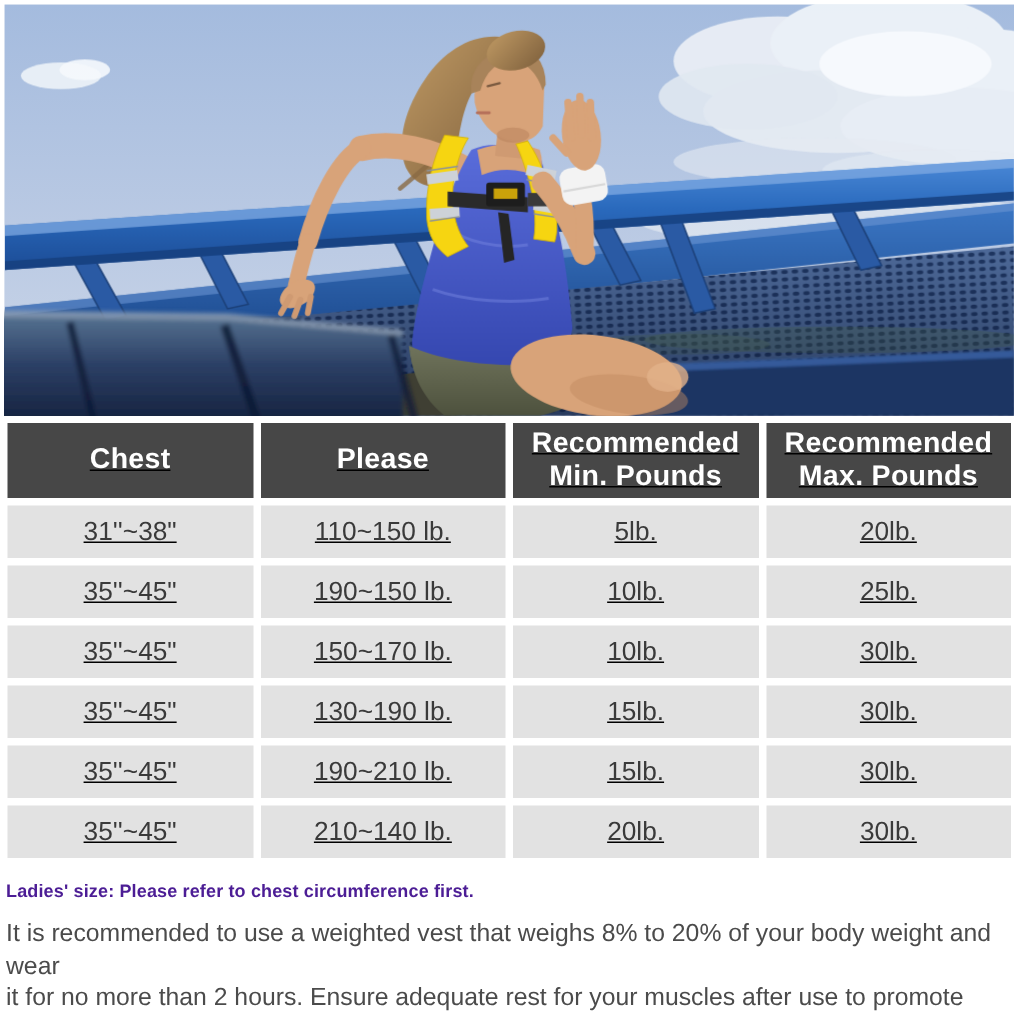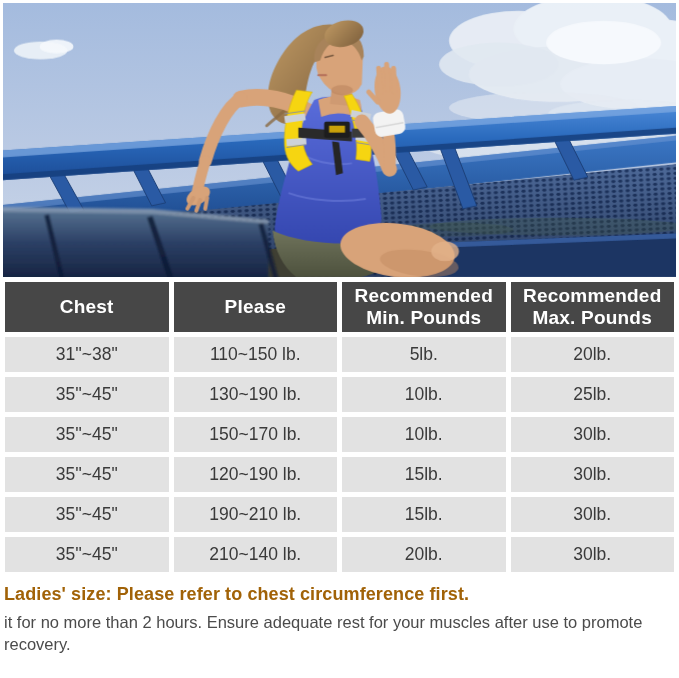--- a/index.html
+++ b/index.html
@@ -17,20 +17,21 @@
     background: #b9c9e2;
     overflow: hidden;
   }
   .photo svg { display:block; width:100%; height:100%; }
 
   table.size-table {
     border-collapse: separate;
     border-spacing: 5px;
     width: 679px;
     table-layout: fixed;
+    text-decoration: underline;
   }
   table.size-table th {
     background: #474747;
     color: #ffffff;
     font-size: 19px;
     font-weight: bold;
     height: 50px;
     text-align: center;
     vertical-align: middle;
     white-space: pre-line;
@@ -40,22 +41,22 @@
   table.size-table td {
     background: #e2e2e2;
     color: #3a3a3a;
     font-size: 17.5px;
     height: 35px;
     text-align: center;
     vertical-align: middle;
   }
   .notes { padding: 6px 5px 0 4px; }
   .note-orange {
-    color: #a16207;
-    font-size: 18px;
+    color: #4c1d95;
+    font-size: 12px;
     font-weight: bold;
     line-height: 22px;
     letter-spacing: .1px;
   }
   .note-body {
     margin-top: 7px;
     color: #4b4b4b;
     font-size: 16.5px;
     line-height: 21.5px;
   }
@@ -267,33 +268,33 @@
   </thead>
   <tbody>
     <tr>
       <td>31''~38"</td>
       <td>110~150 lb.</td>
       <td>5lb.</td>
       <td>20lb.</td>
     </tr>
     <tr>
       <td>35''~45"</td>
-      <td>130~190 lb.</td>
+      <td>190~150 lb.</td>
       <td>10lb.</td>
       <td>25lb.</td>
     </tr>
     <tr>
       <td>35''~45"</td>
       <td>150~170 lb.</td>
       <td>10lb.</td>
       <td>30lb.</td>
     </tr>
     <tr>
       <td>35''~45"</td>
-      <td>120~190 lb.</td>
+      <td>130~190 lb.</td>
       <td>15lb.</td>
       <td>30lb.</td>
     </tr>
     <tr>
       <td>35''~45"</td>
       <td>190~210 lb.</td>
       <td>15lb.</td>
       <td>30lb.</td>
     </tr>
     <tr>
@@ -301,15 +302,16 @@
       <td>210~140 lb.</td>
       <td>20lb.</td>
       <td>30lb.</td>
     </tr>
   </tbody>
 </table>
 
 <div class="notes">
   <div class="note-orange">Ladies' size: Please refer to chest circumference first.</div>
   <div class="note-body">
+    <div>It is recommended to use a weighted vest that weighs 8% to 20% of your body weight and wear</div>
     <div>it for no more than 2 hours. Ensure adequate rest for your muscles after use to promote recovery.</div>
   </div>
 </div>
 
 </body></html>

